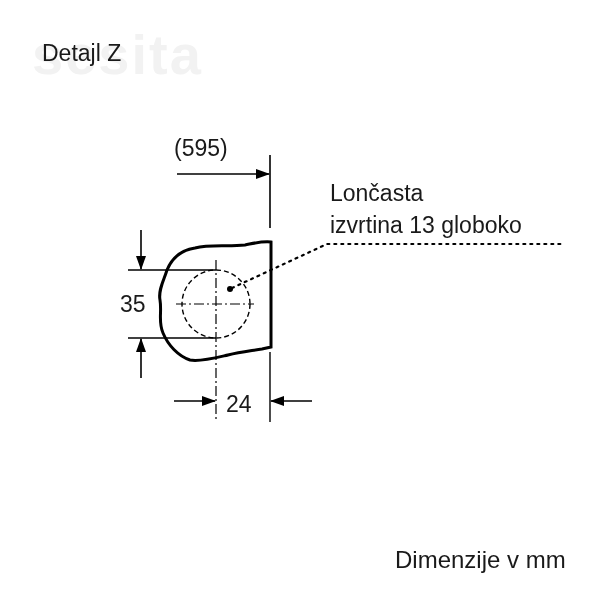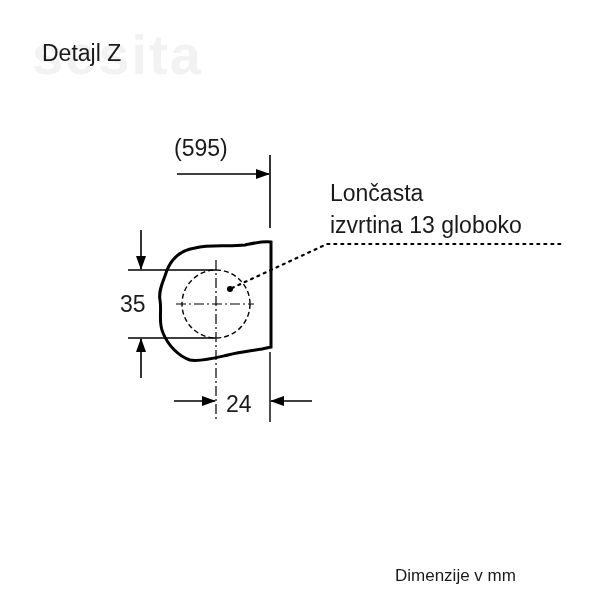--- a/index.html
+++ b/index.html
@@ -1,21 +1,21 @@
 <!DOCTYPE html>
 <html><head>
 <meta charset="utf-8">
 <style>
   html, body { margin: 0; padding: 0; background: #ffffff; }
   body { width: 600px; height: 600px; position: relative; overflow: hidden;
          font-family: "Liberation Sans", sans-serif; color: #1a1a1a; }
   .title { position: absolute; left: 42px; top: 40px; font-size: 23px; }
   .watermark { position: absolute; left: 8px; top: 22px; font-size: 56px; font-weight: bold;
                color: #f2f2f2; letter-spacing: 2px; z-index: 0; margin-left: 24px; }
-  .footer { position: absolute; left: 395px; top: 566px; font-size: 17px; }
+  .footer { position: absolute; left: 395px; top: 546px; font-size: 24px; }
   svg { position: absolute; left: 0; top: 0; }
   .dimtext { font-family: "Liberation Sans", sans-serif; font-size: 23px; fill: #1a1a1a; }
   .title, .footer { z-index: 2; }
 </style>
 </head>
 <body>
 
 <div class="watermark">sesita</div>
 <div class="title">Detajl Z</div>
 

